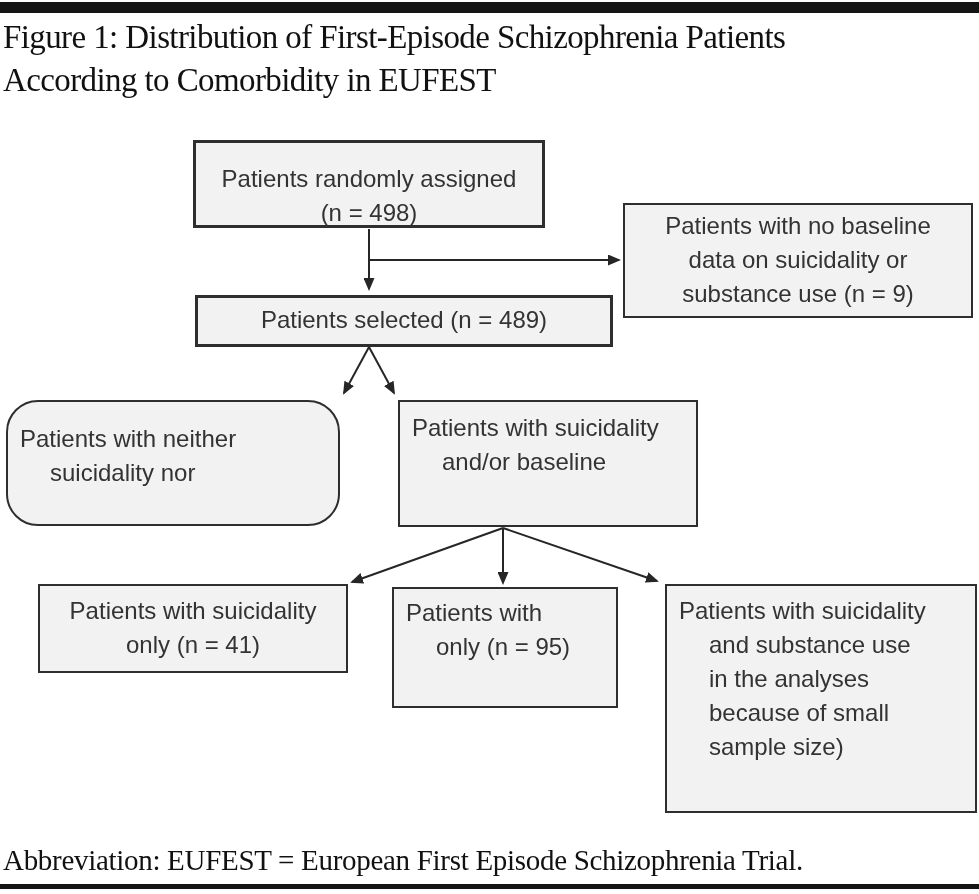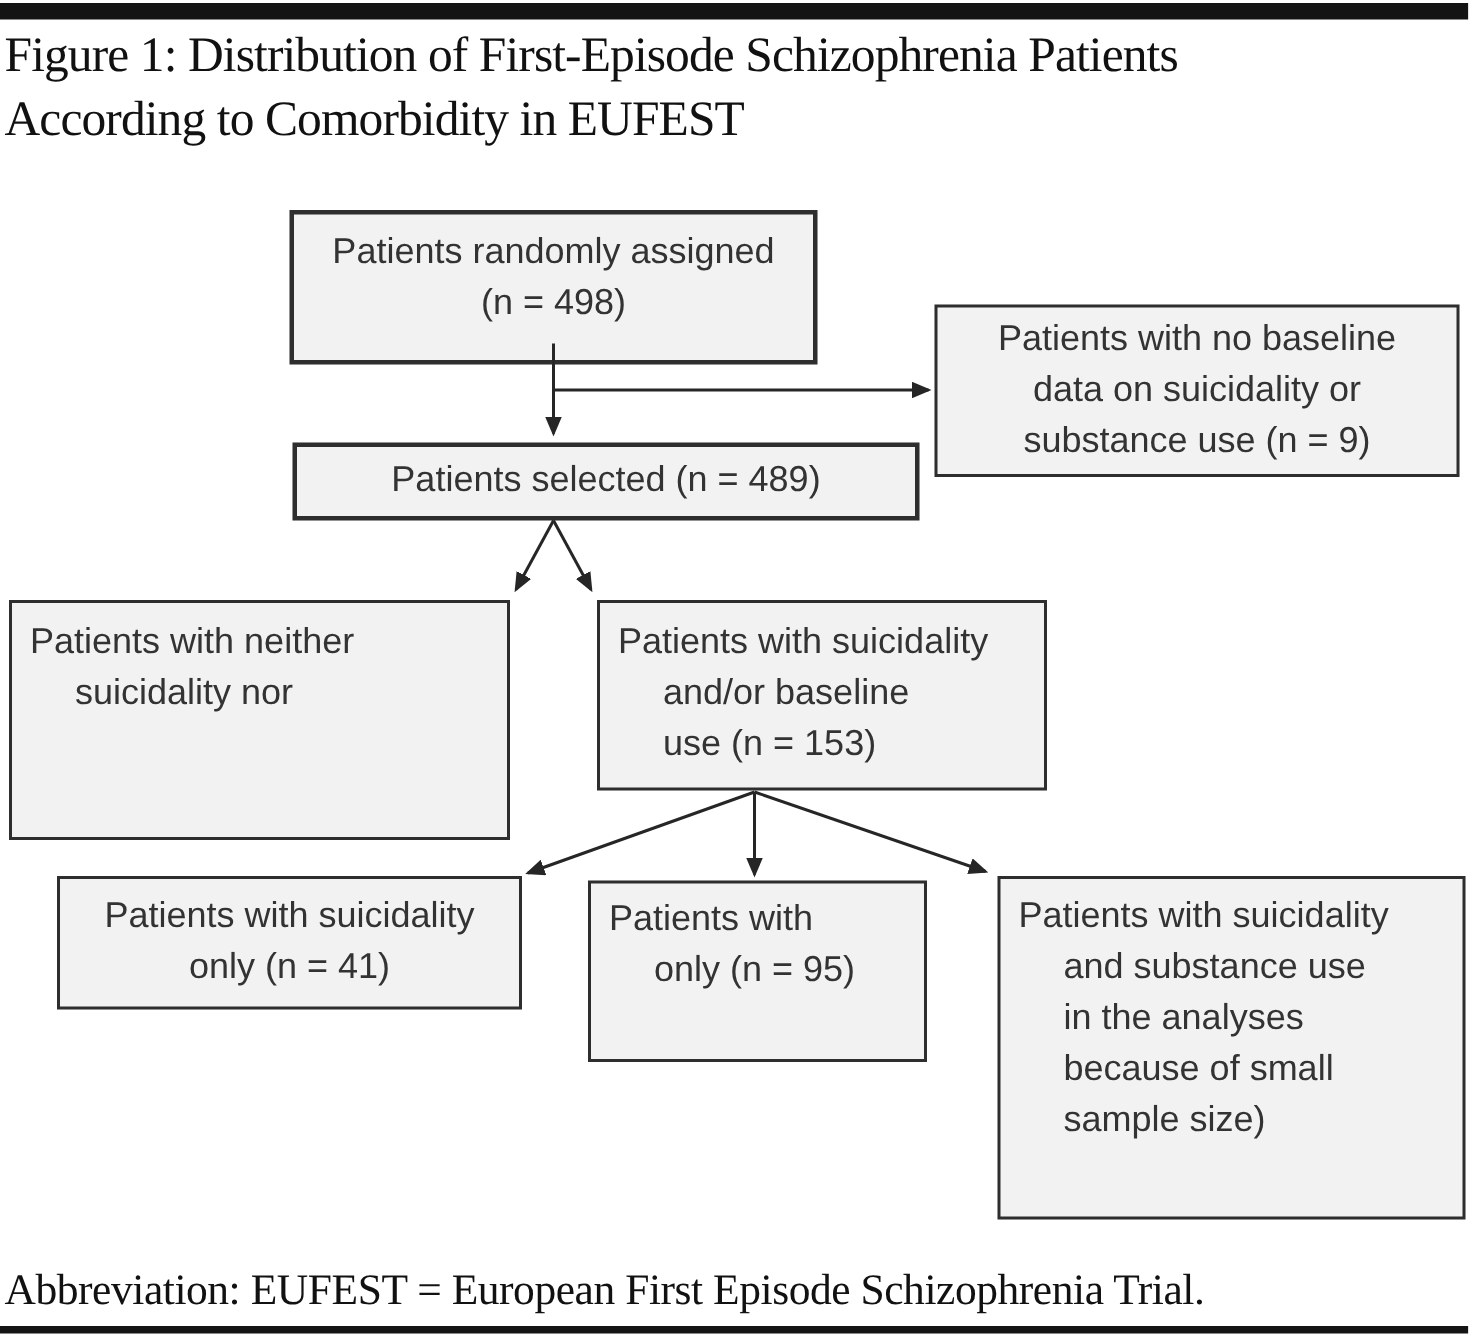--- a/index.html
+++ b/index.html
@@ -66,24 +66,24 @@
   .connectors {
     position: absolute;
     left: 0;
     top: 0;
     pointer-events: none;
     z-index: 5;
   }
   .connectors line { stroke: var(--connector); stroke-width: 2px; }
   .connectors marker path { fill: var(--connector); }
   
-  #box-randomized   { left:193px; top:140px; width:352px; height:103px;  padding-top:8px; }
+  #box-randomized   { left:193px; top:140px; width:352px; height:88px;  padding-top:19px; }
   #box-nobaseline   { left:623px; top:203px; width:350px; height:115px; padding-top:4px; }
   #box-selected     { left:195px; top:295px; width:418px; height:52px;  line-height:44px; }
-  #box-neither      { left:6px;   top:400px; width:334px; height:160px; padding-top:9px; }
+  #box-neither      { left:6px;   top:400px; width:334px; height:126px; padding-top:20px;border-radius:32px; }
   #box-either       { left:398px; top:400px; width:300px; height:127px; padding-top:9px; }
   #box-suicidality  { left:38px;  top:584px; width:310px; height:89px;  padding-top:8px; }
   #box-substance    { left:392px; top:587px; width:226px; height:121px; padding-top:7px; }
   #box-both         { left:665px; top:584px; width:312px; height:229px; padding-top:8px; }
 </style>
 </head>
 <body>
 
 <div class="page">
 
@@ -110,21 +110,20 @@
   </div>
 
   <div class="node hang" id="box-neither">
     <div class="ln">Patients with neither</div>
     <div class="ln indent">suicidality nor</div>
   </div>
 
   <div class="node hang" id="box-either">
     <div class="ln">Patients with suicidality</div>
     <div class="ln indent">and/or baseline</div>
-    <div class="ln indent">use (n = 153)</div>
   </div>
 
   <div class="node center" id="box-suicidality">
     <div class="ln">Patients with suicidality</div>
     <div class="ln">only (n = 41)</div>
   </div>
 
   <div class="node hang" id="box-substance">
     <div class="ln">Patients with</div>
     <div class="ln indent">only (n = 95)</div>

